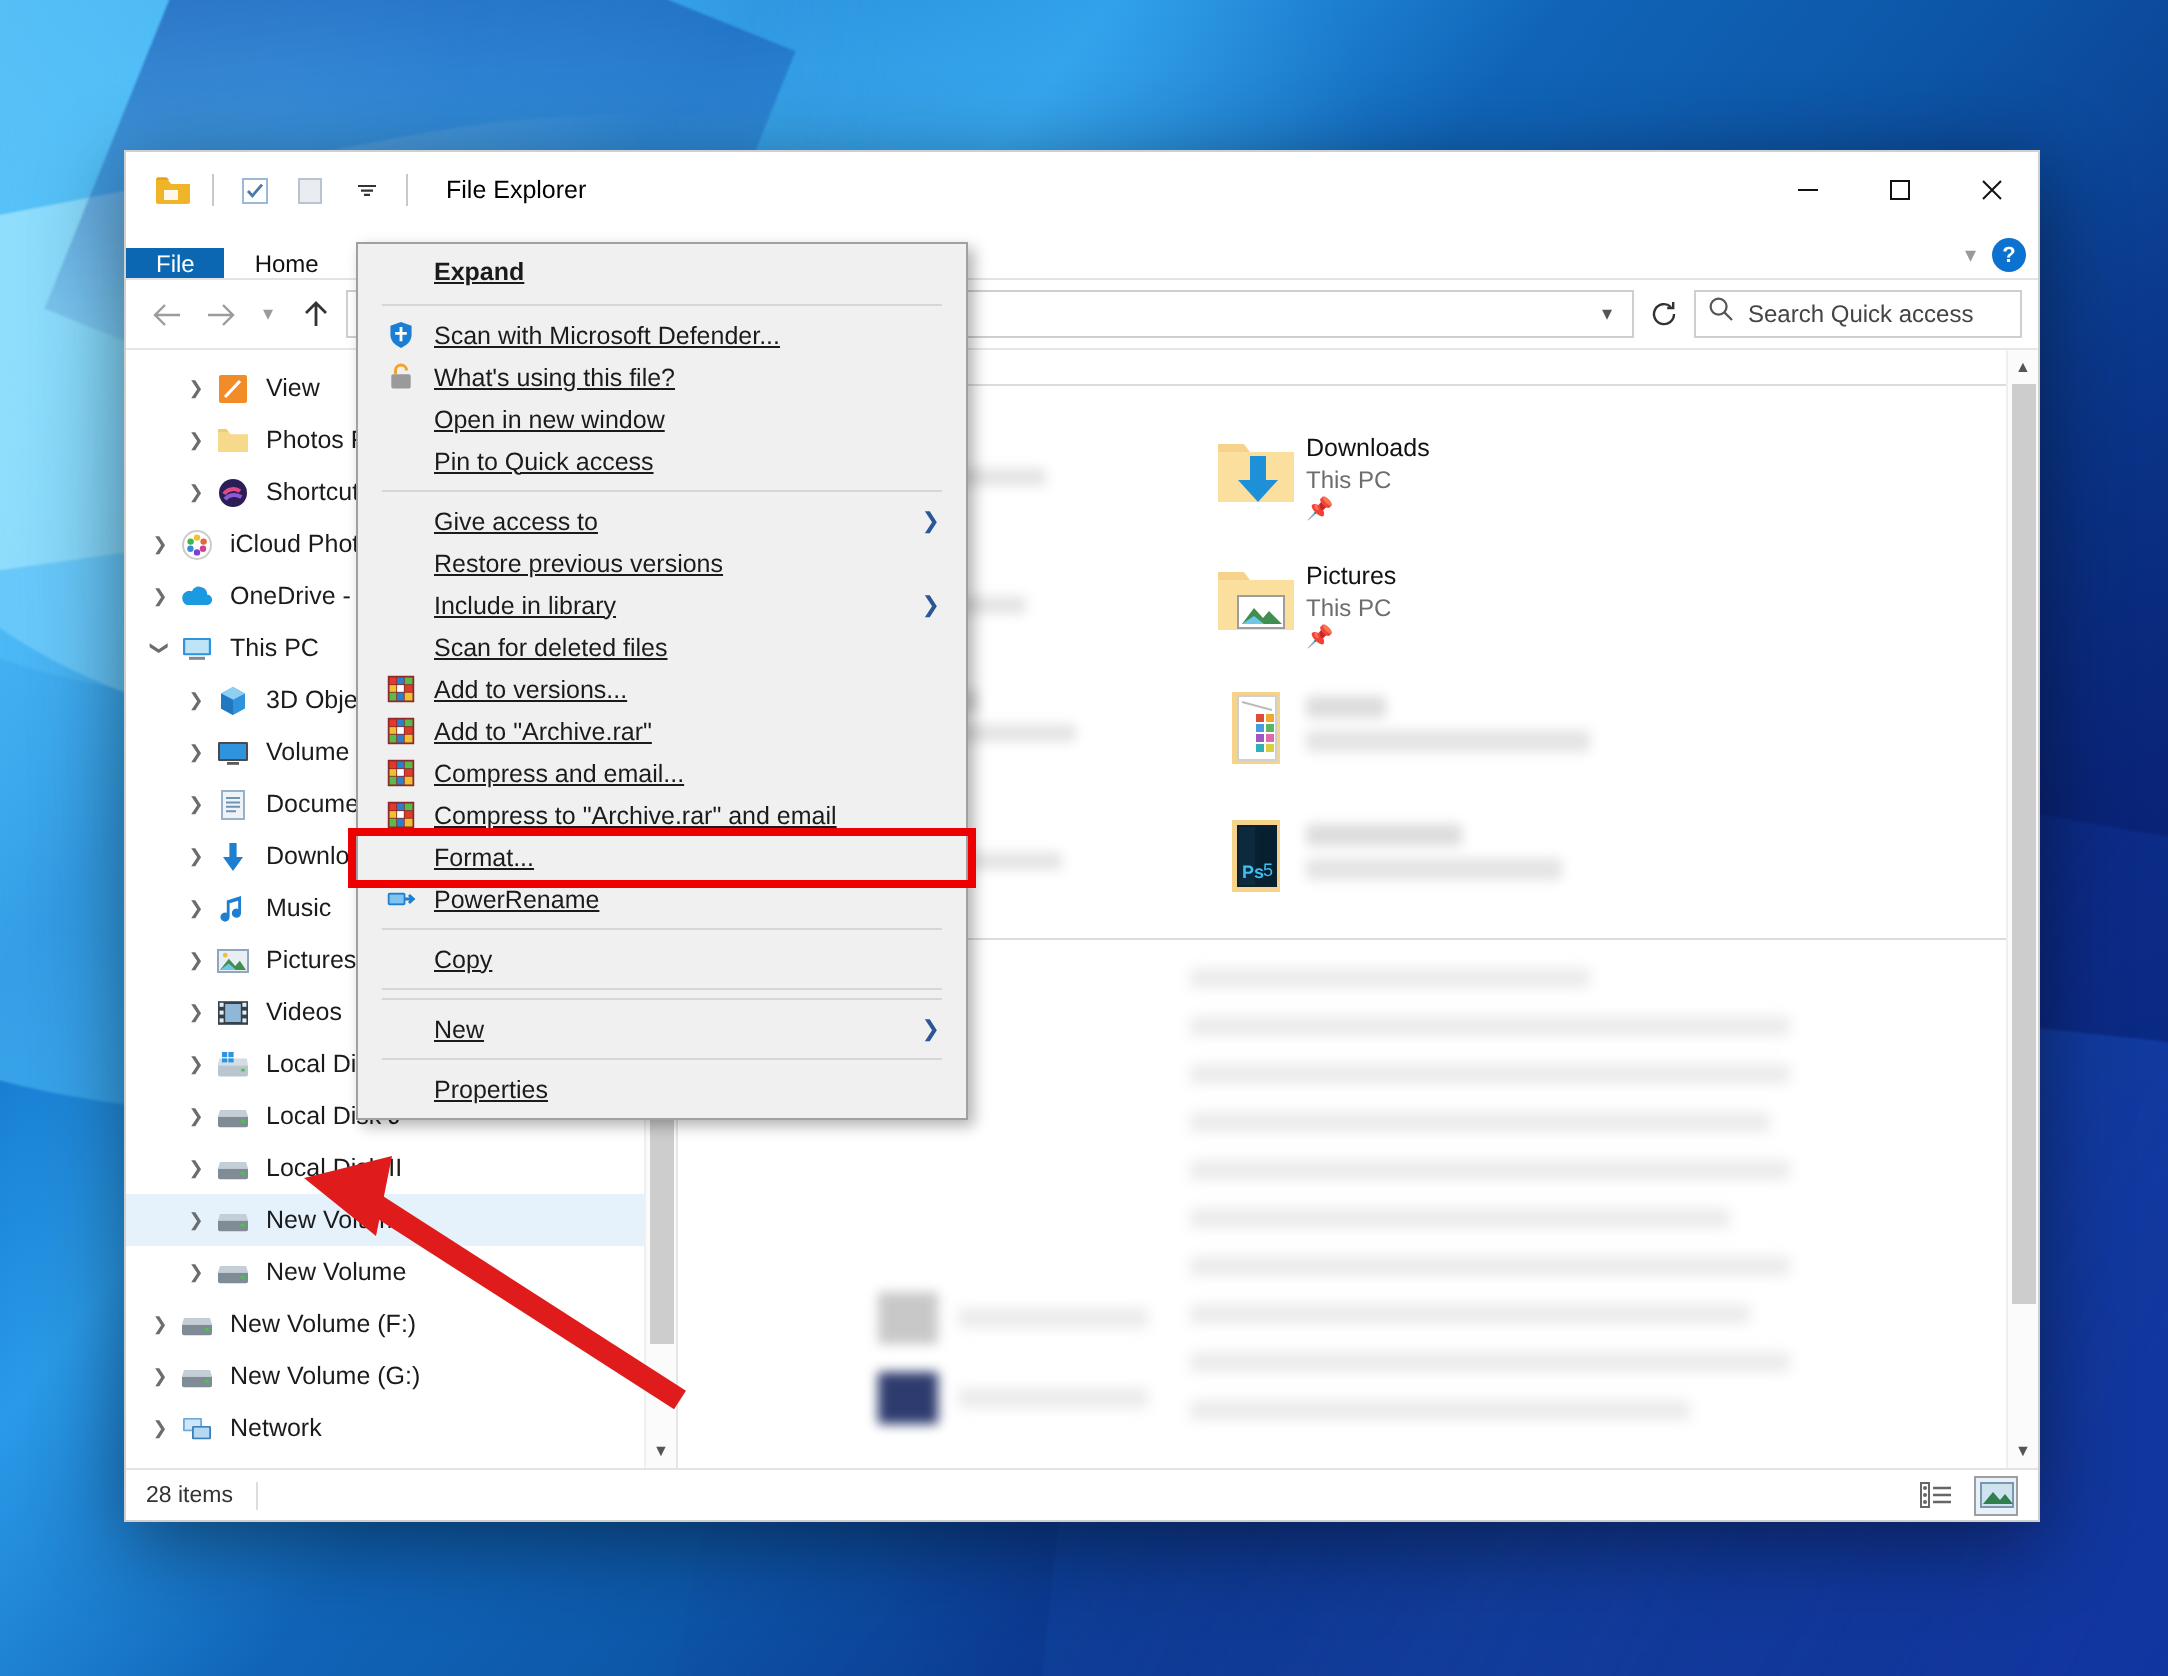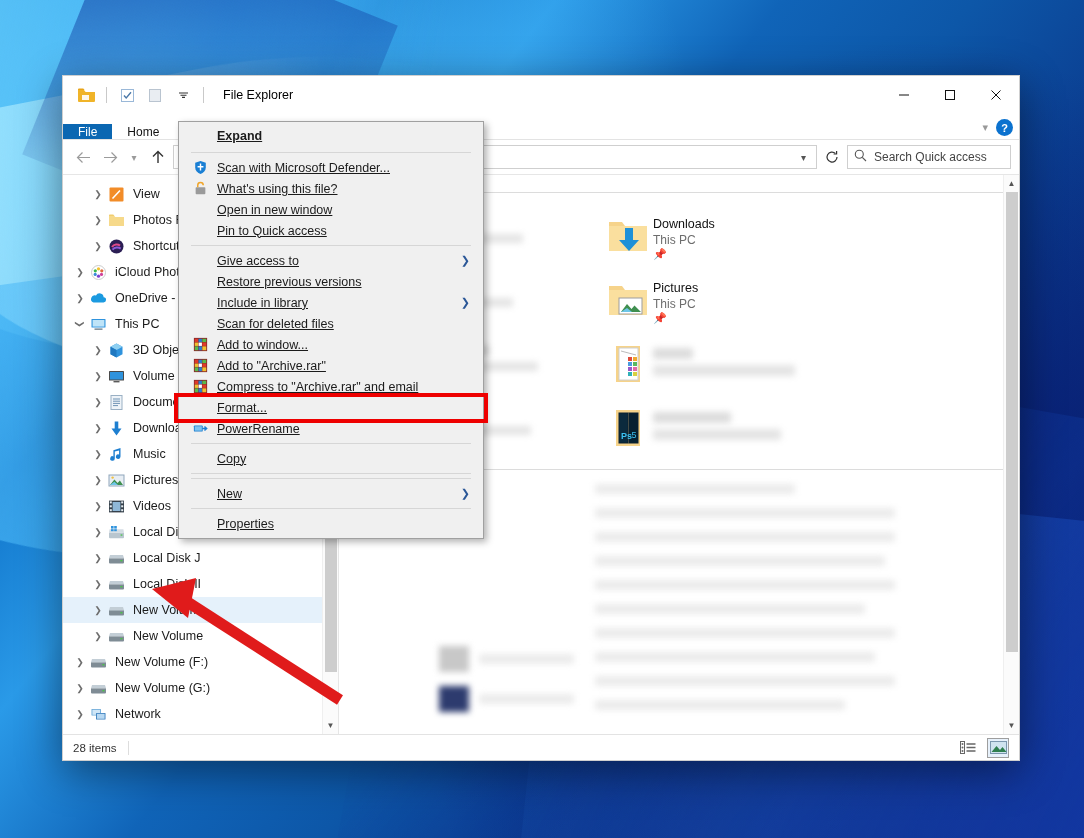--- a/index.html
+++ b/index.html
@@ -813,21 +813,21 @@
             <rect x="10.6" y="2" width="4.4" height="3.8" fill="#5aba4a"></rect>
             <rect x="2" y="6.3" width="3.8" height="3.8" fill="#f0c030"></rect>
             <rect x="6.3" y="6.3" width="3.8" height="3.8" fill="#ffffff"></rect>
             <rect x="10.6" y="6.3" width="4.4" height="3.8" fill="#e03a2a"></rect>
             <rect x="2" y="10.6" width="3.8" height="4.4" fill="#5aba4a"></rect>
             <rect x="6.3" y="10.6" width="3.8" height="4.4" fill="#2a7fd0"></rect>
             <rect x="10.6" y="10.6" width="4.4" height="4.4" fill="#f0c030"></rect>
           </g>
         </svg>
       </span>
-      <span class="milabel">Add to window...</span>
+      <span class="milabel">Add to versions...</span>
     </div>
     <div class="mi">
       <span class="miico">
         <svg width="15" height="15" viewBox="0 0 17 17">
           <rect x="1" y="1" width="15" height="15" fill="#8a2a2a"></rect>
           <g>
             <rect x="2" y="2" width="3.8" height="3.8" fill="#e03a2a"></rect>
             <rect x="6.3" y="2" width="3.8" height="3.8" fill="#2a7fd0"></rect>
             <rect x="10.6" y="2" width="4.4" height="3.8" fill="#5aba4a"></rect>
             <rect x="2" y="6.3" width="3.8" height="3.8" fill="#f0c030"></rect>
@@ -851,20 +851,39 @@
             <rect x="10.6" y="2" width="4.4" height="3.8" fill="#5aba4a"></rect>
             <rect x="2" y="6.3" width="3.8" height="3.8" fill="#f0c030"></rect>
             <rect x="6.3" y="6.3" width="3.8" height="3.8" fill="#ffffff"></rect>
             <rect x="10.6" y="6.3" width="4.4" height="3.8" fill="#e03a2a"></rect>
             <rect x="2" y="10.6" width="3.8" height="4.4" fill="#5aba4a"></rect>
             <rect x="6.3" y="10.6" width="3.8" height="4.4" fill="#2a7fd0"></rect>
             <rect x="10.6" y="10.6" width="4.4" height="4.4" fill="#f0c030"></rect>
           </g>
         </svg>
       </span>
+      <span class="milabel">Compress and email...</span>
+    </div>
+    <div class="mi">
+      <span class="miico">
+        <svg width="15" height="15" viewBox="0 0 17 17">
+          <rect x="1" y="1" width="15" height="15" fill="#8a2a2a"></rect>
+          <g>
+            <rect x="2" y="2" width="3.8" height="3.8" fill="#e03a2a"></rect>
+            <rect x="6.3" y="2" width="3.8" height="3.8" fill="#2a7fd0"></rect>
+            <rect x="10.6" y="2" width="4.4" height="3.8" fill="#5aba4a"></rect>
+            <rect x="2" y="6.3" width="3.8" height="3.8" fill="#f0c030"></rect>
+            <rect x="6.3" y="6.3" width="3.8" height="3.8" fill="#ffffff"></rect>
+            <rect x="10.6" y="6.3" width="4.4" height="3.8" fill="#e03a2a"></rect>
+            <rect x="2" y="10.6" width="3.8" height="4.4" fill="#5aba4a"></rect>
+            <rect x="6.3" y="10.6" width="3.8" height="4.4" fill="#2a7fd0"></rect>
+            <rect x="10.6" y="10.6" width="4.4" height="4.4" fill="#f0c030"></rect>
+          </g>
+        </svg>
+      </span>
       <span class="milabel">Compress to "Archive.rar" and email</span>
     </div>
     <div class="mi hl" style="position: relative;">
       <span class="miico"></span>
       <span class="milabel">Format...</span>
       <div id="fmt-wrap" style="top: -4px;"></div>
     </div>
     <div class="mi">
       <span class="miico">
         <svg width="15" height="15" viewBox="0 0 17 17">

